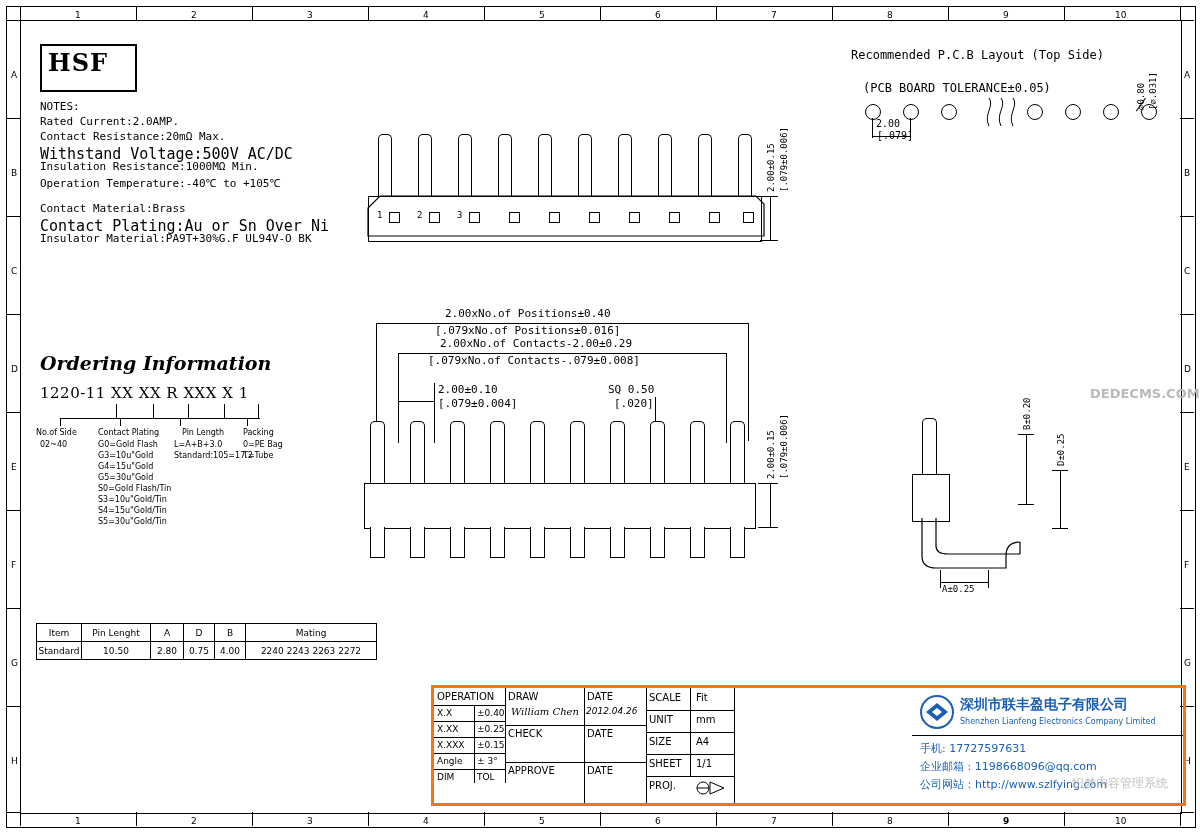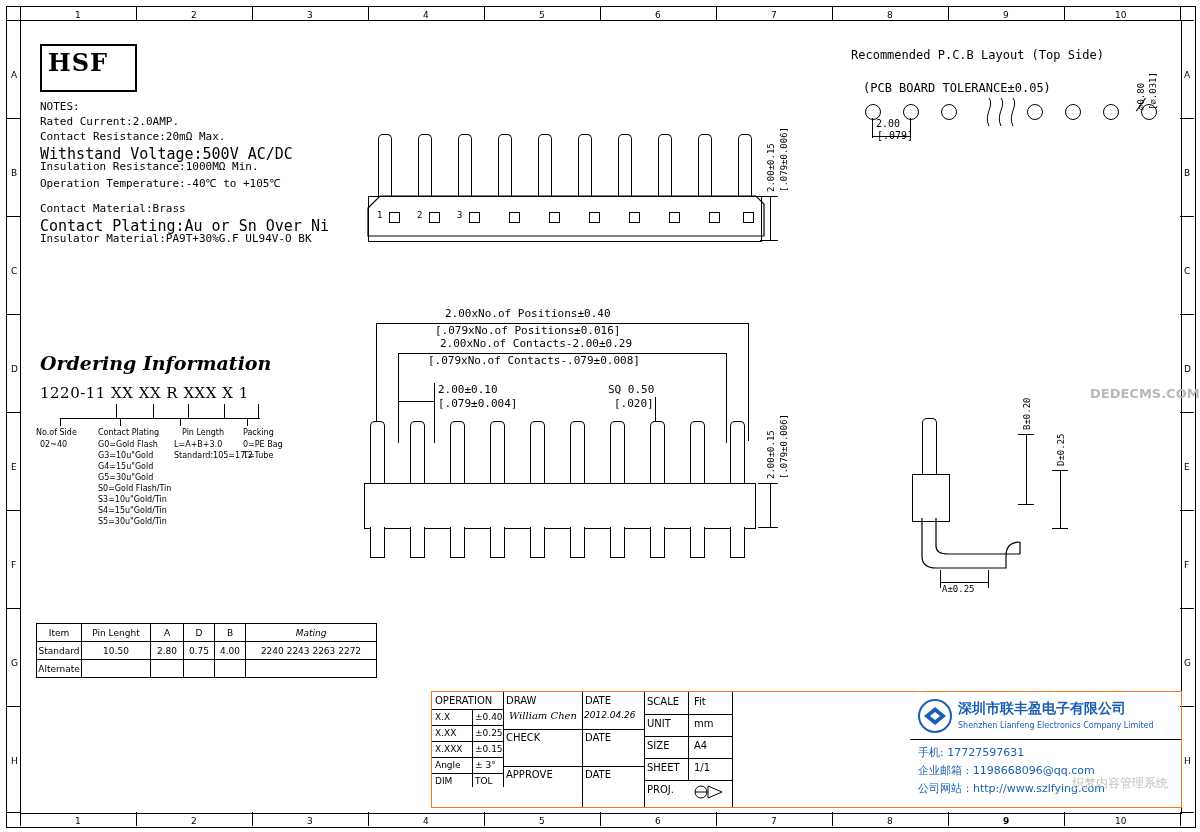--- a/index.html
+++ b/index.html
@@ -337,43 +337,35 @@
   </div>
 
   <table class="t" style="left:36px;top:623px;">
     <tbody>
         <tr>
       <td style="width:44px;">Item</td>
       <td style="width:68px;">Pin Lenght</td>
       <td style="width:32px;">A</td>
       <td style="width:30px;">D</td>
       <td style="width:30px;">B</td>
-      <td style="width:130px;font-style:italic;">Mating</td>
+      <td style="width:130px;">Mating</td>
     </tr>
     <tr>
       <td>Standard</td>
       <td>10.50</td>
       <td>2.80</td>
       <td>0.75</td>
       <td>4.00</td>
       <td>2240 2243 2263 2272</td>
     </tr>
-    <tr>
-      <td>Alternate</td>
-      <td></td>
-      <td></td>
-      <td></td>
-      <td></td>
-      <td></td>
-    </tr>
   </tbody>
     </table>
 
 
-  <div class="abs" style="left:431px;top:685px;width:749px;height:115px;border:1px solid #f97316;margin-top:6px;">
+  <div class="abs" style="left:431px;top:685px;width:749px;height:115px;border:3px solid #f97316;">
 
     <div class="abs" style="left:0;top:0;width:71px;height:17px;border-right:1px solid #000;border-bottom:1px solid #000;">
       <div class="txt" style="left:3px;top:3px;font-size:10px;">OPERATION</div>
     </div>
 
     <div class="abs" style="left:0;top:17px;width:40px;height:78px;border-right:1px solid #000;">
       <div class="txt" style="left:3px;top:3px;font-size:9px;">X.X</div>
       <div class="txt" style="left:3px;top:19px;font-size:9px;">X.XX</div>
       <div class="txt" style="left:3px;top:35px;font-size:9px;">X.XXX</div>
       <div class="txt" style="left:3px;top:51px;font-size:9px;">Angle</div>

